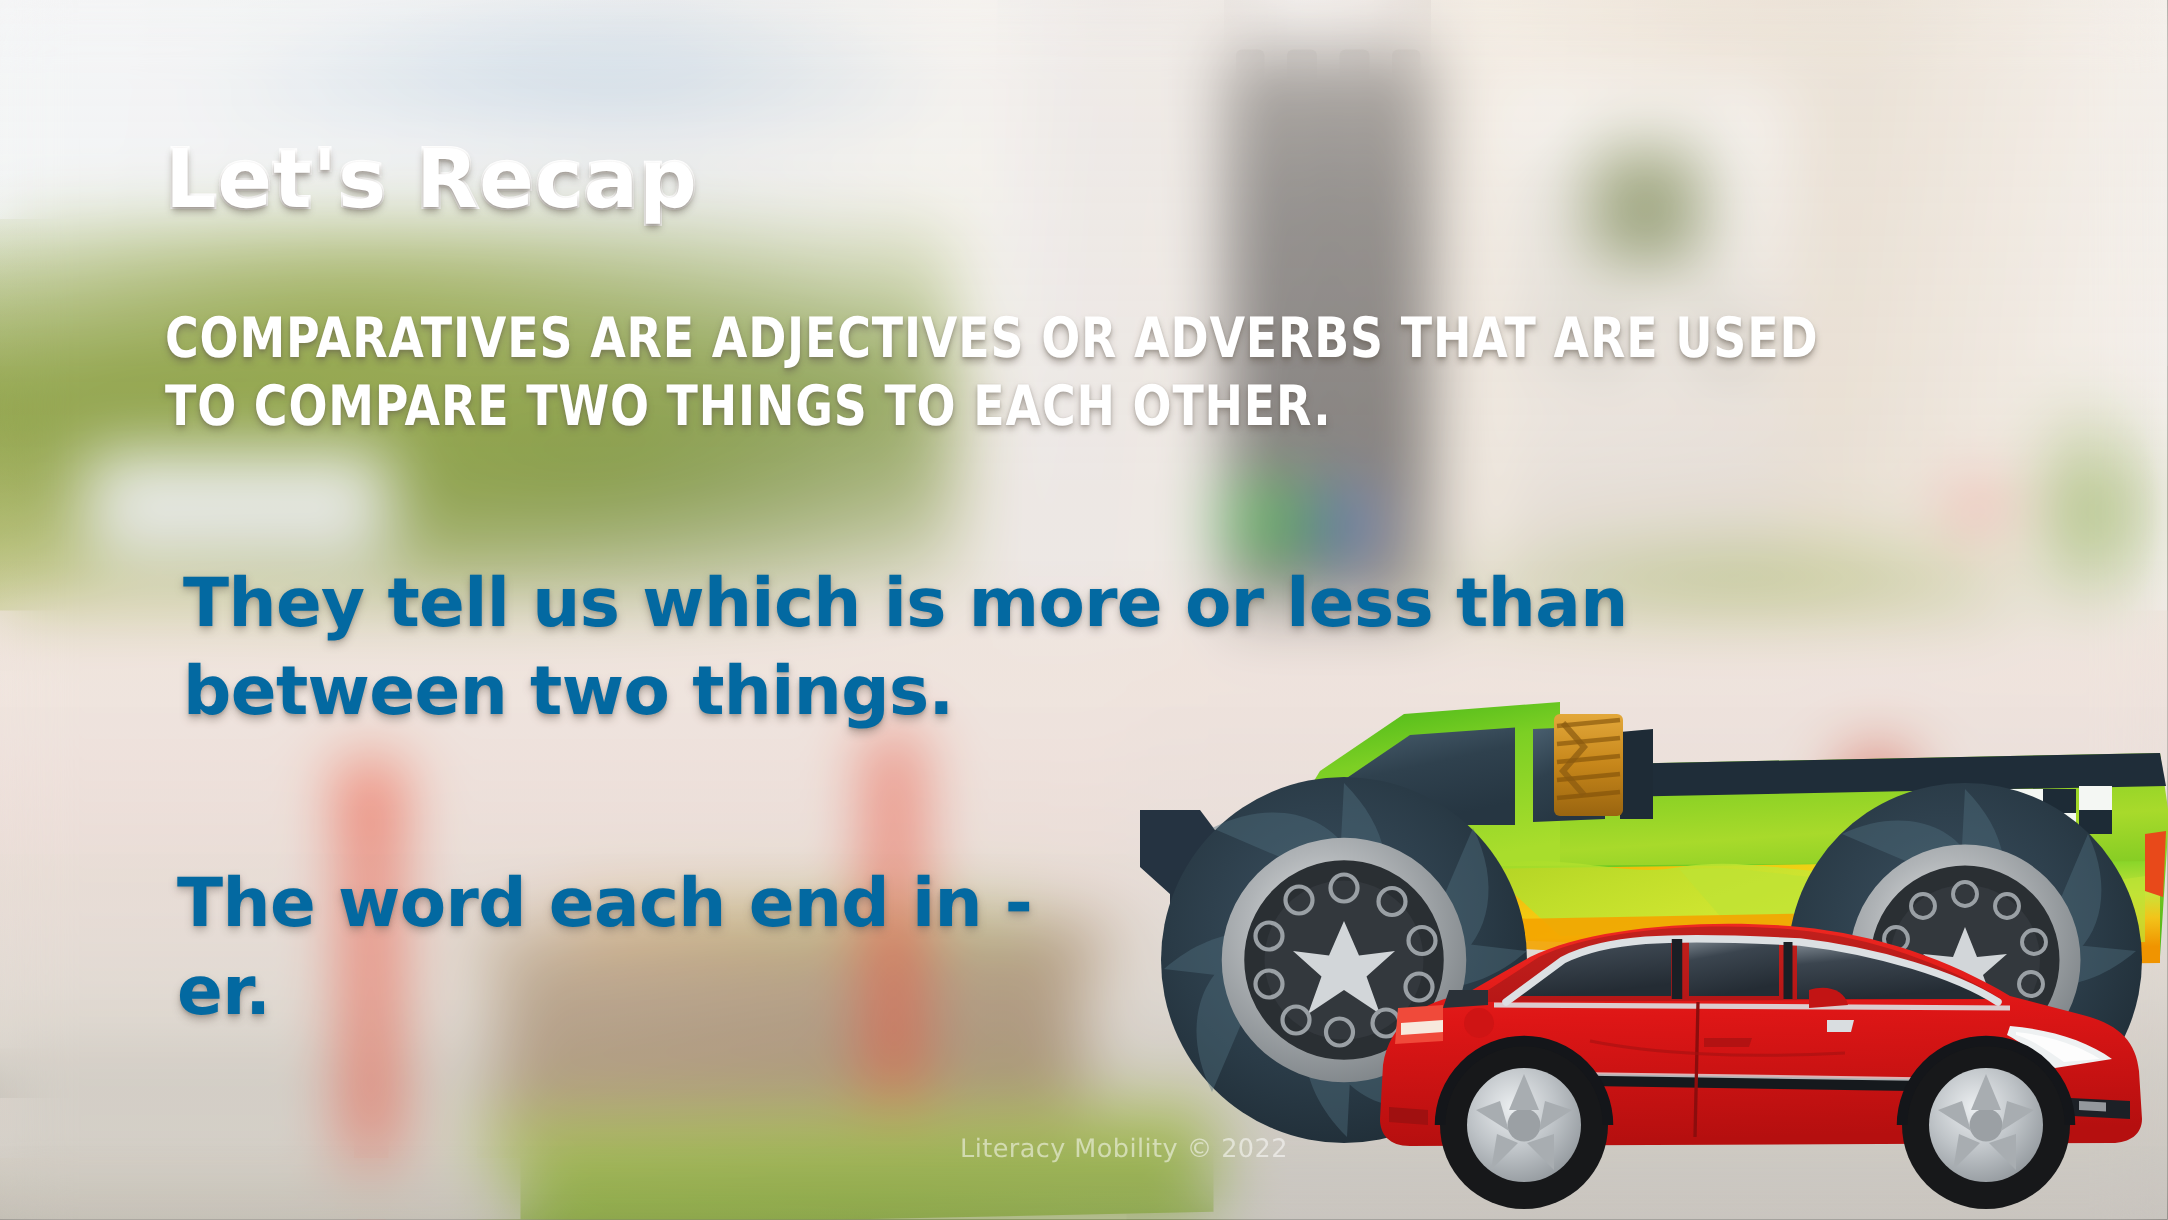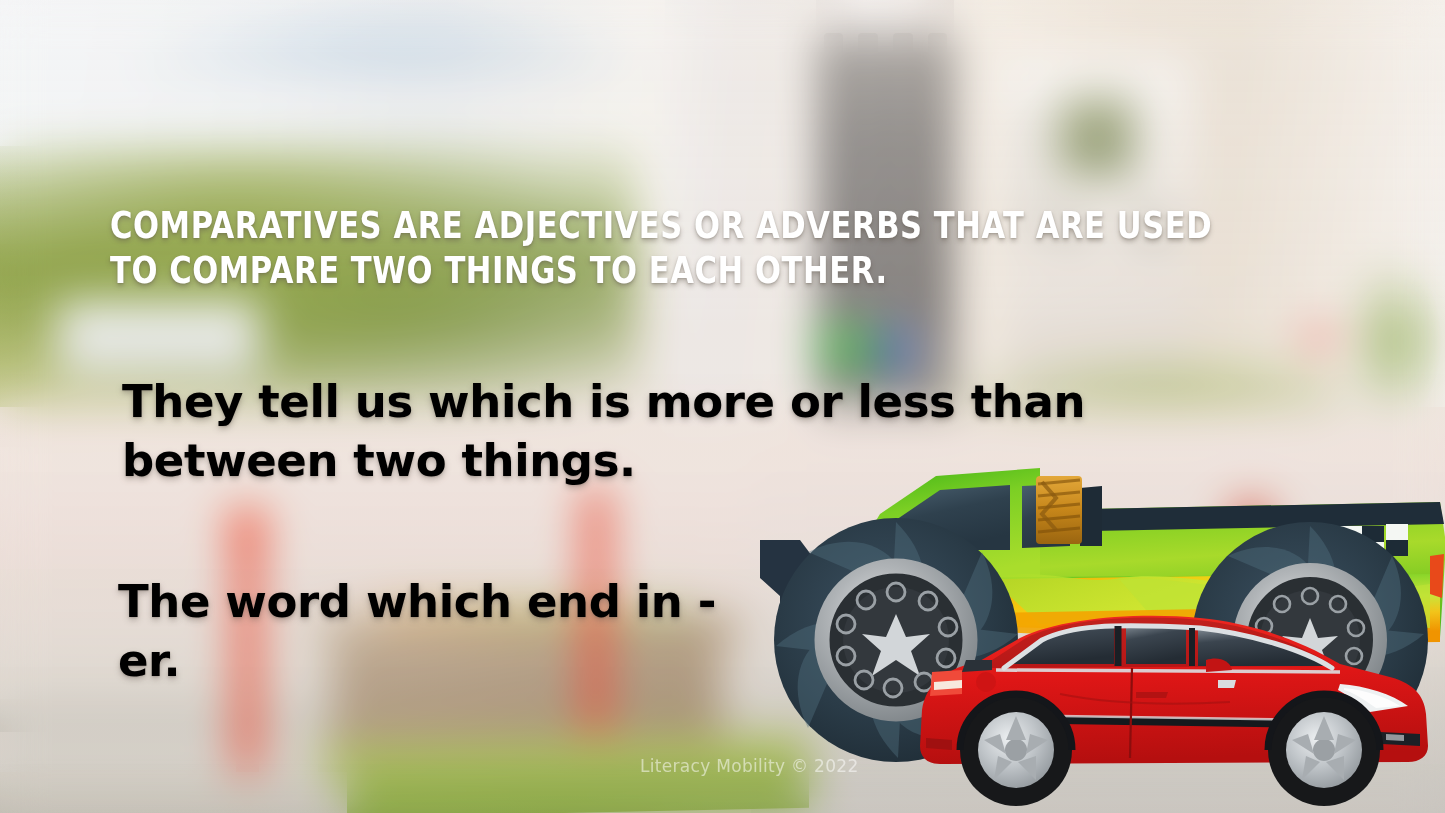--- a/index.html
+++ b/index.html
@@ -177,21 +177,21 @@
     font-size:37px; font-weight:700; color:#ffffff;
     text-transform:uppercase;
     letter-spacing:.6px; line-height:1.22;
     transform:scaleX(.92); transform-origin:left center;
     text-shadow:0 3px 5px rgba(95,85,75,.40), 0 1px 2px rgba(95,85,75,.28);
   }
 
   .para-round{
     position:absolute;
     font-family:"DejaVu Sans", sans-serif;
-    font-size:45px; font-weight:700; color:#000000;
+    font-size:45px; font-weight:700; color:#0369a1;
     line-height:1.32; letter-spacing:-.4px;
     text-shadow:0 3px 6px rgba(95,85,75,.38), 0 1px 2px rgba(95,85,75,.26);
   }
   .para-2{ left:122px; top:372px; width:1150px; }
   .para-3{ left:118px; top:572px; width:620px; }
 
   .watermark{
     position:absolute; left:640px; top:756px;
     font-family:"DejaVu Sans", sans-serif;
     font-size:17px; font-weight:400;
@@ -513,19 +513,20 @@
           </g>
         </g>
 
         <path d="M60 152 A56 56 0 0 1 172 152" fill="none" stroke="#14161a" stroke-width="7"></path>
         <path d="M368 152 A56 56 0 0 1 480 152" fill="none" stroke="#14161a" stroke-width="7"></path>
       </svg>
     </div>
   </div>
 
   <div class="text-layer">
+    <div class="title">Let's Recap</div>
     <div class="para-caps">Comparatives are adjectives or adverbs that are used to compare two things to each other.</div>
     <div class="para-round para-2">They tell us which is more or less than between two things.</div>
-    <div class="para-round para-3">The word which end in -er.</div>
+    <div class="para-round para-3">The word each end in -er.</div>
     <div class="watermark">Literacy Mobility © 2022</div>
   </div>
 
 </div>
 
 </body></html>

